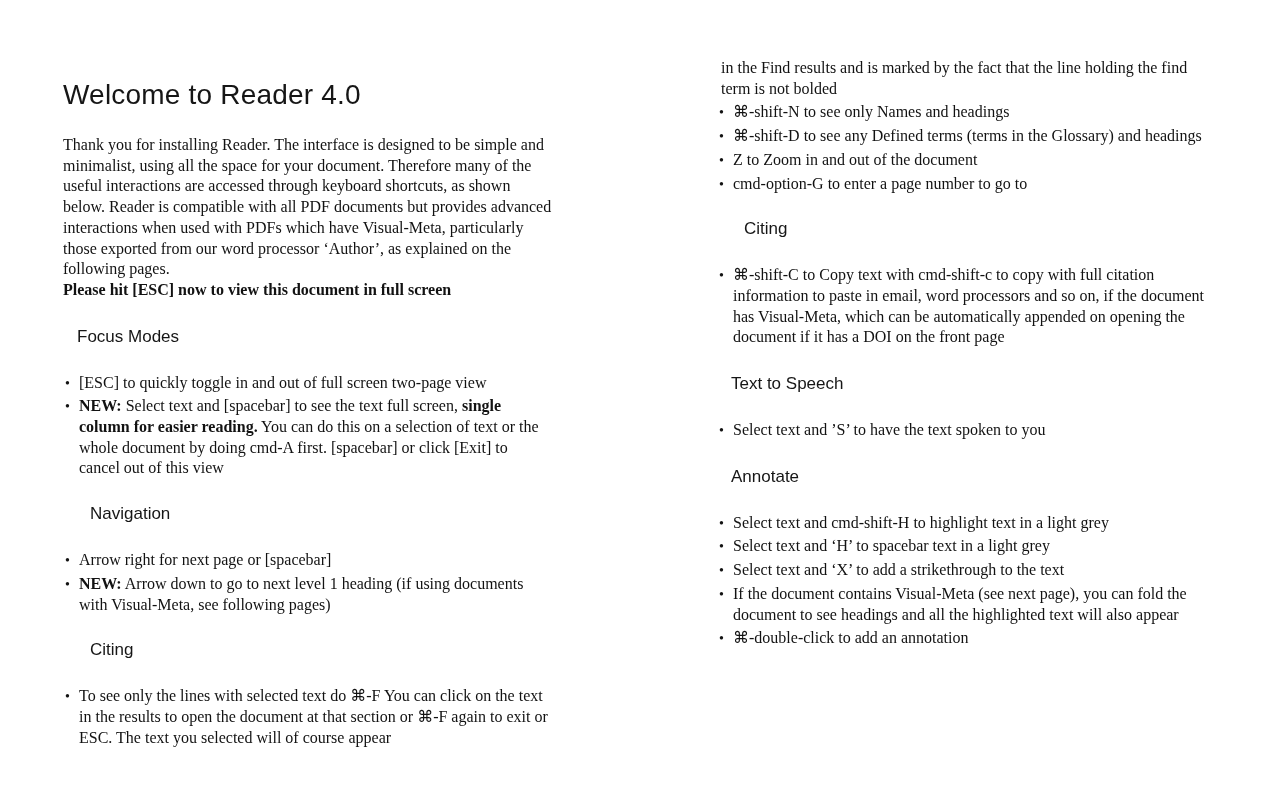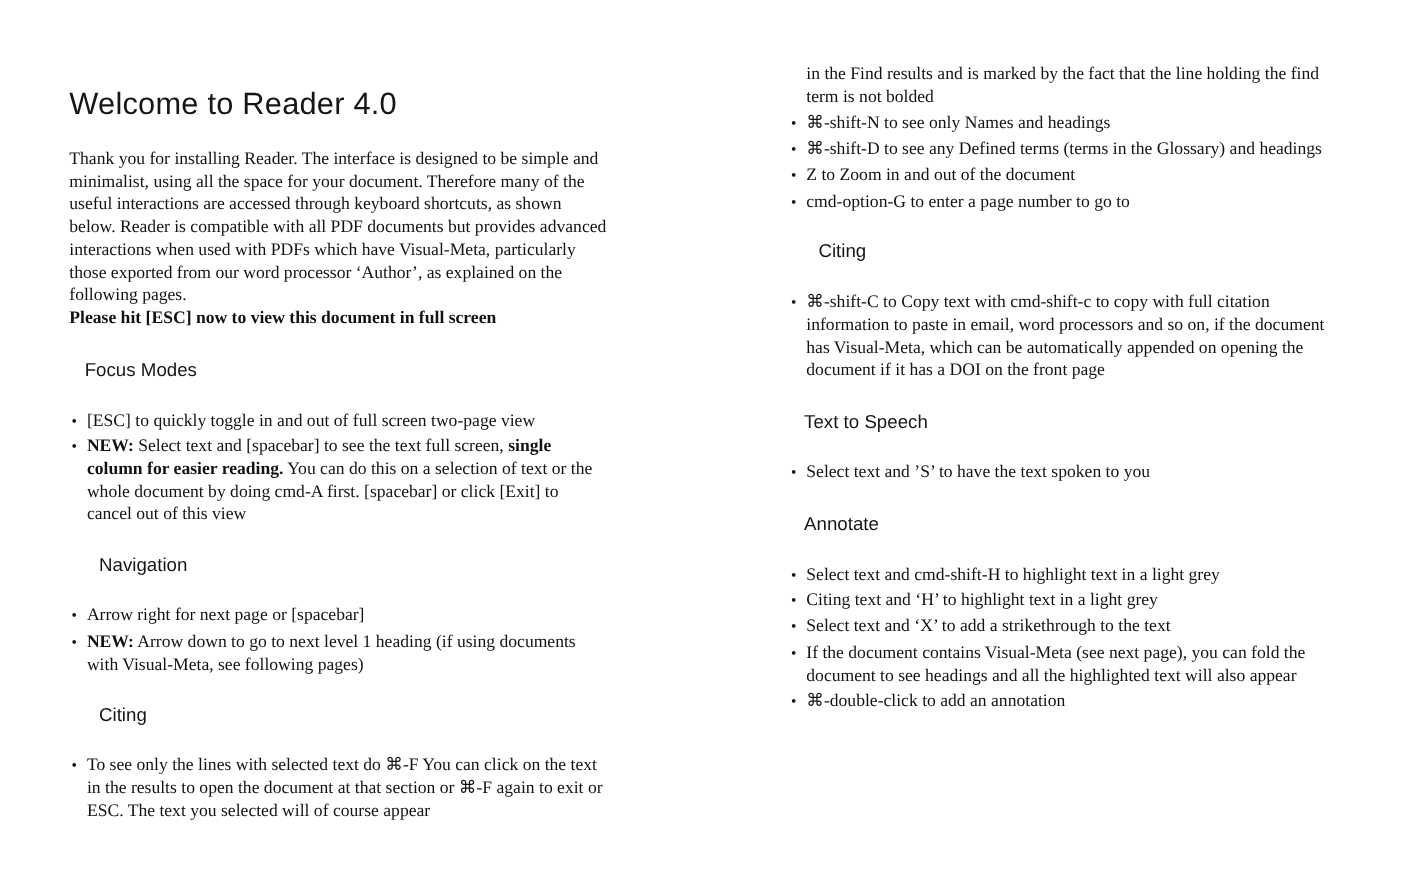--- a/index.html
+++ b/index.html
@@ -20,21 +20,21 @@
     margin:0 0 23px 0;color:#161616;letter-spacing:.2px;
   }
   .sec-heading{
     font-family:"Liberation Sans","DejaVu Sans",sans-serif;
     font-size:17px;line-height:21px;font-weight:400;
     margin:25px 0 26px 0;color:#161616;
   }
   .sec-heading.lvl2{margin-left:14px;}
   .sec-heading.lvl3{margin-left:27px;margin-top:24px;}
   .para{margin:0;}
-  .para.indented{margin-left:16px;}
+  .para.indented{margin-left:4px;}
   ul.bullets{list-style:none;margin:0;padding:0;}
   ul.bullets li{position:relative;padding-left:16px;margin-top:3px;}
   ul.bullets li::before{
     content:"\2022";position:absolute;left:2px;top:1px;
     font-size:14px;color:#121212;
   }
   .b{font-weight:bold;}
   .i{}
 </style>
 </head>
@@ -70,18 +70,18 @@
     <ul class="bullets">
       <li><span>⌘-</span><span class="i">shift</span><span>-C to Copy text with cmd-shift-c to copy with full citation information to paste in email, word processors and so on, if the document has Visual-Meta, which can be automatically appended on opening the document if it has a DOI on the front page</span></li>
     </ul>
     <h2 class="sec-heading lvl2">Text to Speech</h2>
     <ul class="bullets">
       <li><span>Select text and ’S’ to have the text spoken to you</span></li>
     </ul>
     <h2 class="sec-heading lvl2">Annotate</h2>
     <ul class="bullets">
       <li><span>Select text and </span><span class="i">cmd-shift</span><span>-H to highlight text in a light grey</span></li>
-      <li><span>Citing text and ‘H’ to highlight text in a light grey</span></li>
+      <li><span>Select text and ‘H’ to spacebar text in a light grey</span></li>
       <li><span>Select text and ‘X’ to add a strikethrough to the text</span></li>
       <li><span>If the document contains Visual-Meta (see next page), you can fold the document to see headings and all the highlighted text will also appear</span></li>
       <li><span>⌘-</span><span class="i">double-click</span><span> to add an annotation</span></li>
     </ul>
   </div>
 
 </body></html>

